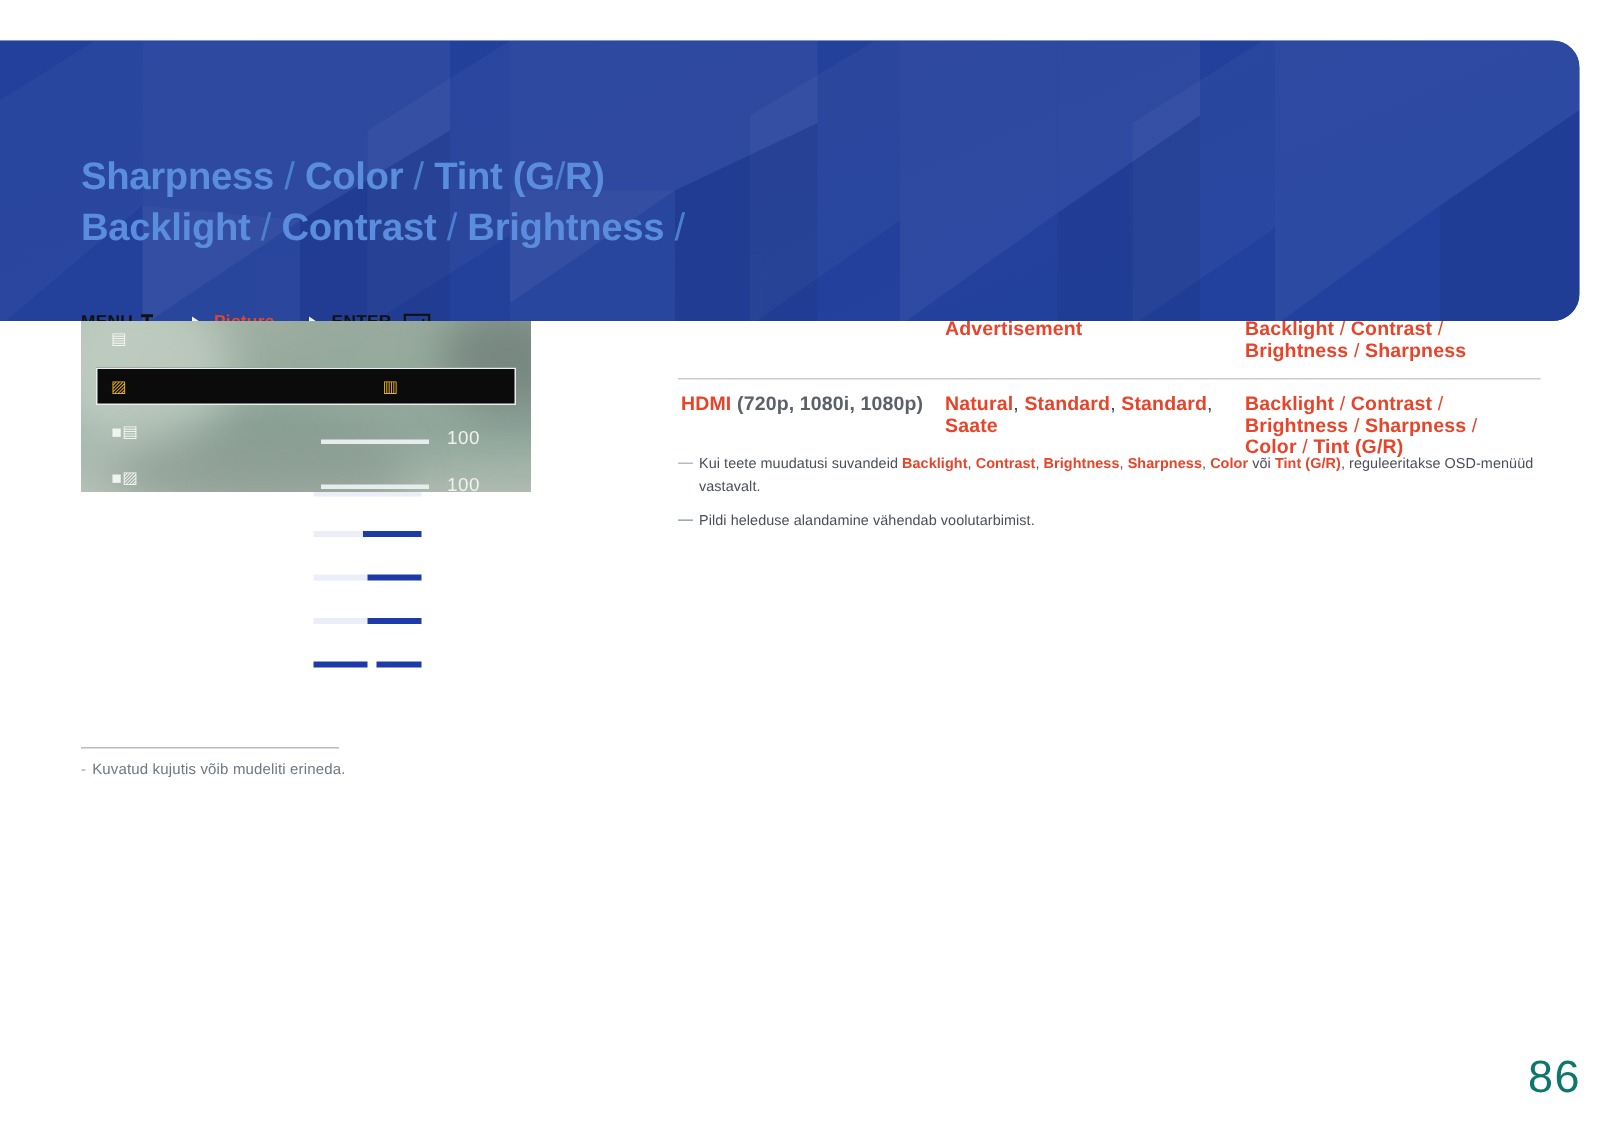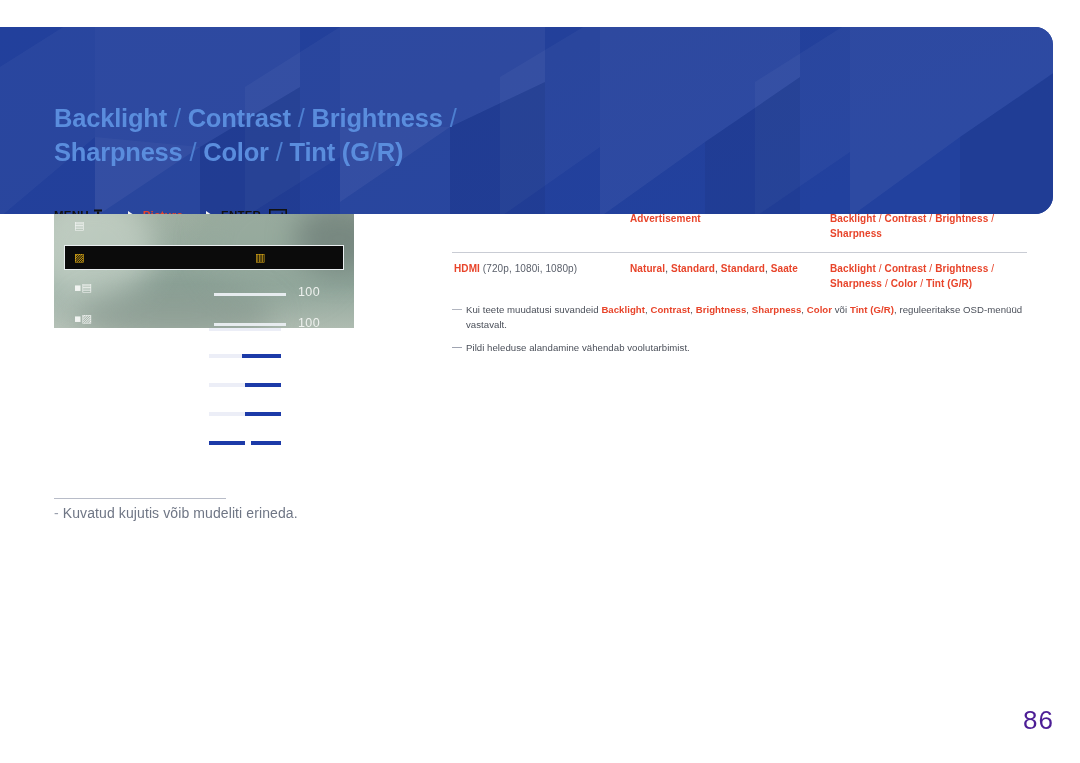--- a/index.html
+++ b/index.html
@@ -164,21 +164,21 @@
     top: 498px;
     width: 172px;
     height: 1px;
     background: #b8bcc8;
   }
   .left-note {
     position: absolute;
     left: 54px;
     top: 507px;
     width: 300px;
-    font-size: 14px;
+    font-size: 10px;
     color: #6f7685;
     line-height: 13px;
     letter-spacing: 0.1px;
   }
   .left-note .dash { color: #9aa0ad; margin-right: 4px; }
 
   
   .right {
     position: absolute;
     left: 452px;
@@ -206,30 +206,30 @@
     color: #1b1d21;
     padding: 0 0 9px 2px;
     letter-spacing: -0.1px;
     vertical-align: bottom;
   }
   table.opts th.c2 { padding-left: 4px; }
   table.opts th.c3 { padding-left: 4px; }
   table.opts tr.head-row th { border-bottom: 1.6px solid #3a3a3a; }
 
   table.opts td {
-    font-size: 10px;
+    font-size: 13px;
     color: #e8442a;
     padding: 9px 8px 11px 2px;
     vertical-align: top;
     line-height: 14.5px;
     letter-spacing: 0.1px;
   }
   table.opts tr.sep td { border-top: 1px solid #c9ccd4; }
   td b { font-weight: bold; color: #e8442a; }
-  td .gray { color: #5b606b; font-weight: normal; }
+  td .gray { color: #5b606b; font-weight: bold; }
   td .slash { color: #e8442a; font-weight: normal; }
   td .comma { color: #3d4149; }
 
   
   .notes {
     position: absolute;
     left: 452px;
     top: 303px;
     width: 578px;
     z-index: 1;
@@ -251,22 +251,22 @@
     font-size: 10px;
     letter-spacing: -1px;
   }
   .note b { color: #e8442a; font-weight: bold; }
 
   
   .pagenum {
     position: absolute;
     right: 26px;
     bottom: 27px;
-    font-size: 26px;
-    color: #4c1d95;
+    font-size: 30px;
+    color: #0f766e;
     letter-spacing: 1px;
     z-index: 1;
   }
 </style>
 </head>
 <body>
 
 <div class="banner">
   <div class="banner-pattern">
     <svg width="1053" height="187" viewBox="0 0 1053 187" preserveAspectRatio="none">
@@ -301,22 +301,22 @@
         <polygon points="960,110 1055,45 1055,190 960,190"></polygon>
       </g>
       <g fill="#ffffff" opacity="0.03">
         <polygon points="95,110 200,120 200,190 95,190"></polygon>
         <polygon points="340,100 450,100 450,190 340,190"></polygon>
       </g>
     </svg>
   </div>
 
   <div class="banner-title">
+    <div>Sharpness <span class="sep">/</span> Color <span class="sep">/</span> Tint (G<span class="sep">/</span>R)</div>
     <div>Backlight <span class="sep">/</span> Contrast <span class="sep">/</span> Brightness <span class="sep">/</span></div>
-    <div>Sharpness <span class="sep">/</span> Color <span class="sep">/</span> Tint (G<span class="sep">/</span>R)</div>
   </div>
 
   <div class="breadcrumb">
     <span class="bc-menu">MENU</span>
     <span class="ico-menu">
       <svg width="9" height="12" viewBox="0 0 9 12">
         <rect x="0" y="0.5" width="8" height="2" fill="#111"></rect>
         <rect x="3" y="2.5" width="2.2" height="9" fill="#111"></rect>
       </svg>
     </span>

